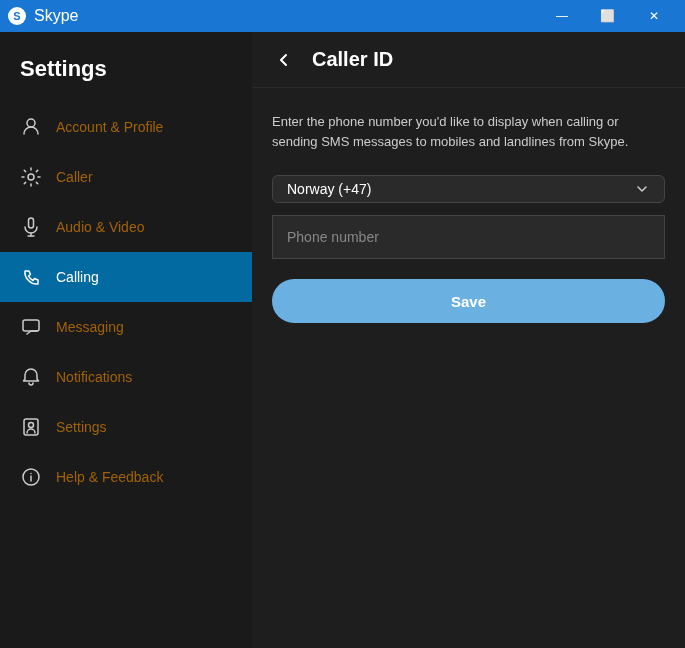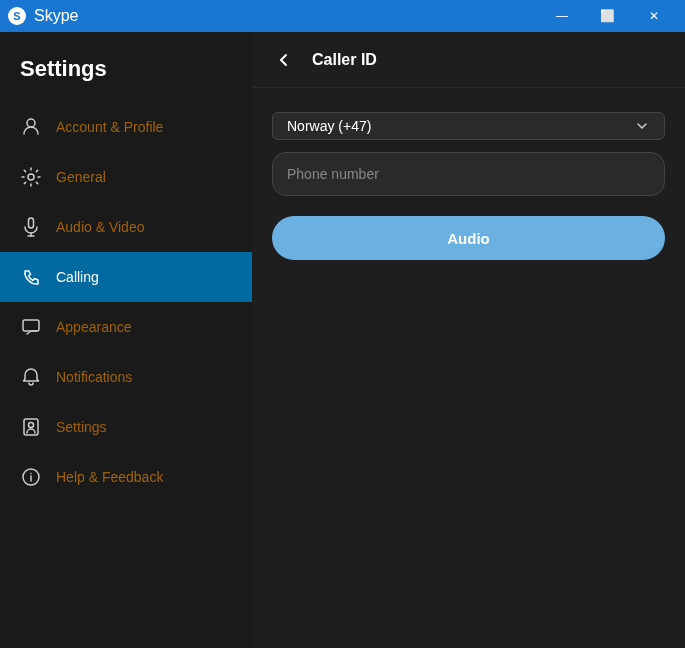--- a/index.html
+++ b/index.html
@@ -146,21 +146,21 @@
       cursor: pointer;
       display: flex;
       align-items: center;
       justify-content: center;
       font-size: 16px;
       border-radius: 50%;
     }
 
     .panel-title {
       color: #fff;
-      font-size: 16px;
+      font-size: 20px;
       font-weight: 600;
     }
 
     .panel-content {
       flex: 1;
       padding: 24px 20px;
       overflow-y: auto;
     }
 
     .description-text {
@@ -191,21 +191,21 @@
     .phone-input-wrapper {
       width: 100%;
       margin-bottom: 20px;
     }
 
     .phone-input {
       width: 100%;
       height: 44px;
       background: #2a2a2a;
       border: 1px solid #444;
-      border-radius: 14px;
+      border-radius: 0;
       color: #fff;
       font-size: 14px;
       padding: 0 14px;
       outline: none;
     }
 
     .phone-input::placeholder { color: #888; }
 
     
     .save-btn {
@@ -256,21 +256,21 @@
       <span>Account &amp; Profile</span>
     </div>
 
     <div class="sidebar-item">
       <span class="icon">
         <svg width="20" height="20" viewBox="0 0 20 20" fill="none">
           <circle cx="10" cy="10" r="3" stroke="#ccc" stroke-width="1.5"></circle>
           <path d="M10 1v2M10 17v2M1 10h2M17 10h2M3.22 3.22l1.41 1.41M15.36 15.36l1.42 1.42M3.22 16.78l1.41-1.41M15.36 4.64l1.42-1.42" stroke="#ccc" stroke-width="1.5" stroke-linecap="round"></path>
         </svg>
       </span>
-      <span>General</span>
+      <span>Caller</span>
     </div>
 
 
     <div class="sidebar-item">
       <span class="icon">
         <svg width="20" height="20" viewBox="0 0 20 20" fill="none">
           <rect x="7.5" y="1" width="5" height="10" rx="2.5" stroke="#ccc" stroke-width="1.5"></rect>
           <path d="M4 10a6 6 0 0012 0" stroke="#ccc" stroke-width="1.5" stroke-linecap="round"></path>
           <line x1="10" y1="16" x2="10" y2="19" stroke="#ccc" stroke-width="1.5" stroke-linecap="round"></line>
           <line x1="7" y1="19" x2="13" y2="19" stroke="#ccc" stroke-width="1.5" stroke-linecap="round"></line>
@@ -288,21 +288,21 @@
       <span style="color:#fff;">Calling</span>
     </div>
 
     <div class="sidebar-item">
       <span class="icon">
         <svg width="20" height="20" viewBox="0 0 20 20" fill="none">
           <rect x="2" y="3" width="16" height="11" rx="2" stroke="#ccc" stroke-width="1.5"></rect>
           <path d="M6 17l4-3h6" stroke="#ccc" stroke-width="1.5" stroke-linecap="round" stroke-linejoin="round"></path>
         </svg>
       </span>
-      <span>Appearance</span>
+      <span>Messaging</span>
     </div>
 
     <div class="sidebar-item">
       <span class="icon">
         <svg width="20" height="20" viewBox="0 0 20 20" fill="none">
           <path d="M10 2a6 6 0 00-6 6v4l-1.5 2h15L16 12V8a6 6 0 00-6-6z" stroke="#ccc" stroke-width="1.5" stroke-linejoin="round"></path>
           <path d="M8 16a2 2 0 004 0" stroke="#ccc" stroke-width="1.5" stroke-linecap="round"></path>
         </svg>
       </span>
       <span>Notifications</span>
@@ -335,32 +335,33 @@
     <div class="panel-header">
       <button class="back-btn">
         <svg width="16" height="16" viewBox="0 0 16 16" fill="none">
           <path d="M10 3L5 8l5 5" stroke="#fff" stroke-width="2" stroke-linecap="round" stroke-linejoin="round"></path>
         </svg>
       </button>
       <span class="panel-title">Caller ID</span>
     </div>
 
     <div class="panel-content">
+      <p class="description-text">Enter the phone number you'd like to display when calling or sending SMS messages to mobiles and landlines from Skype.</p>
 
       
       <div class="country-select">
         <span>Norway (+47)</span>
         <svg width="16" height="16" viewBox="0 0 16 16" fill="none">
           <path d="M4 6l4 4 4-4" stroke="#ccc" stroke-width="1.5" stroke-linecap="round" stroke-linejoin="round"></path>
         </svg>
       </div>
 
       
       <div class="phone-input-wrapper">
         <input type="tel" class="phone-input" placeholder="Phone number" style="">
       </div>
 
       
-      <button class="save-btn">Audio</button>
+      <button class="save-btn">Save</button>
     </div>
   </div>
 
 </div>
 
 </body></html>

